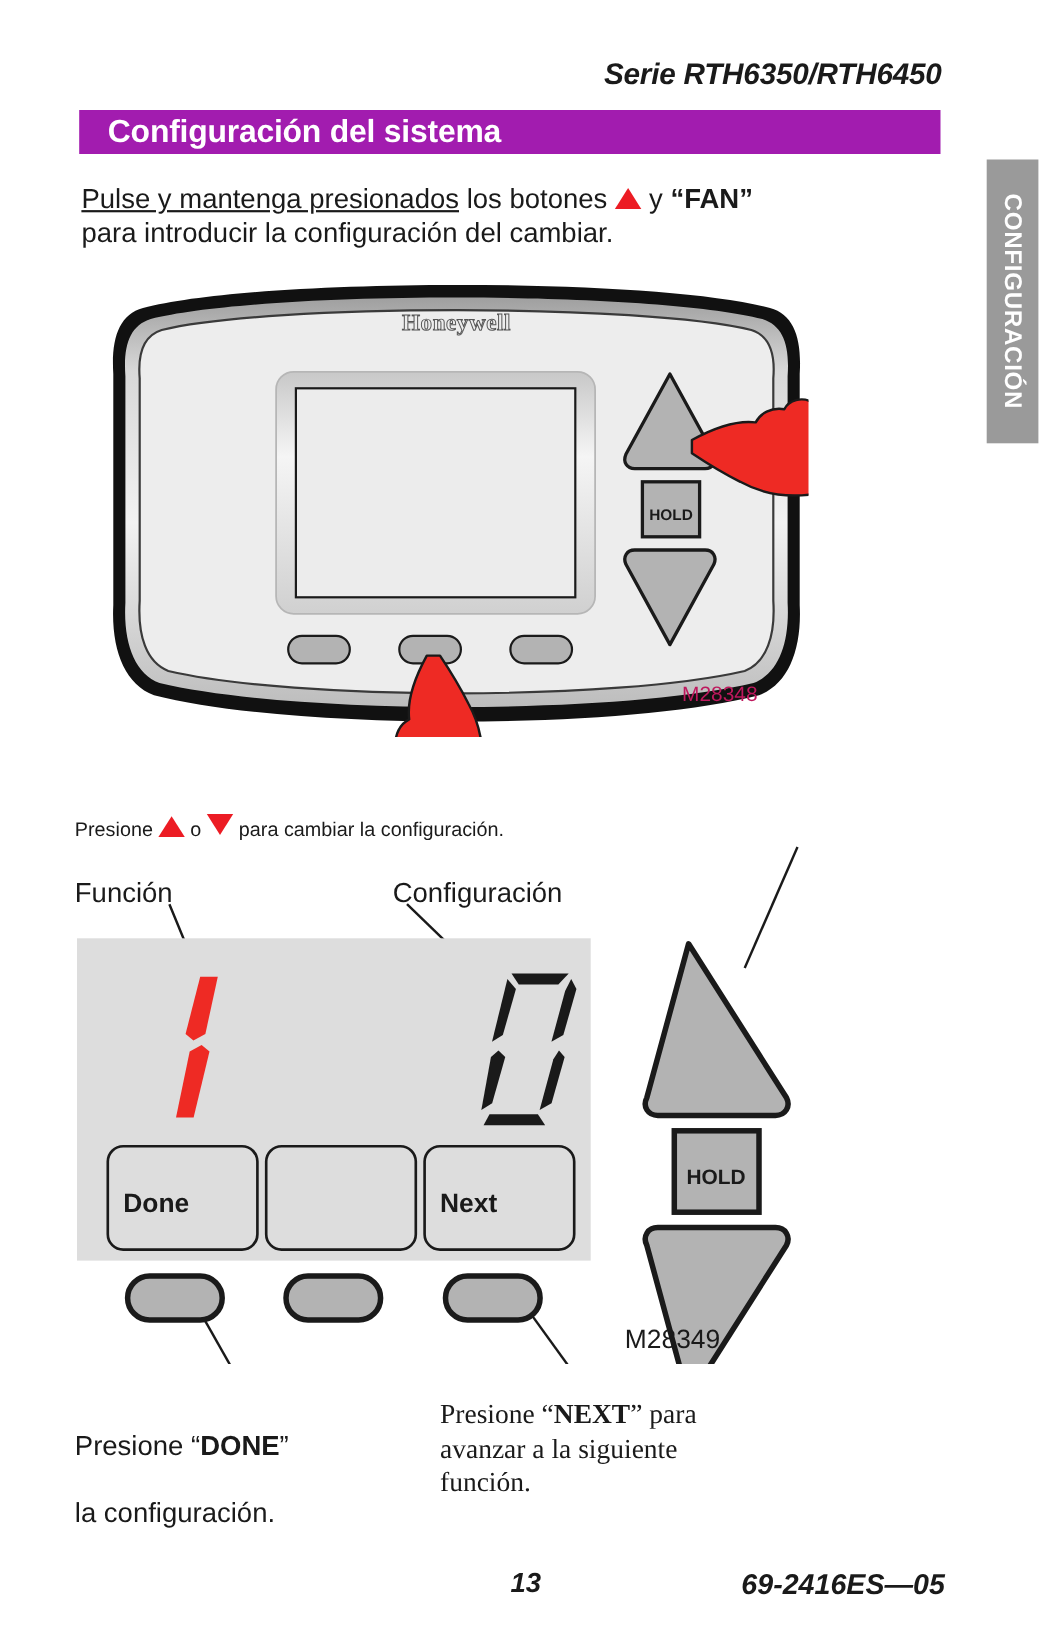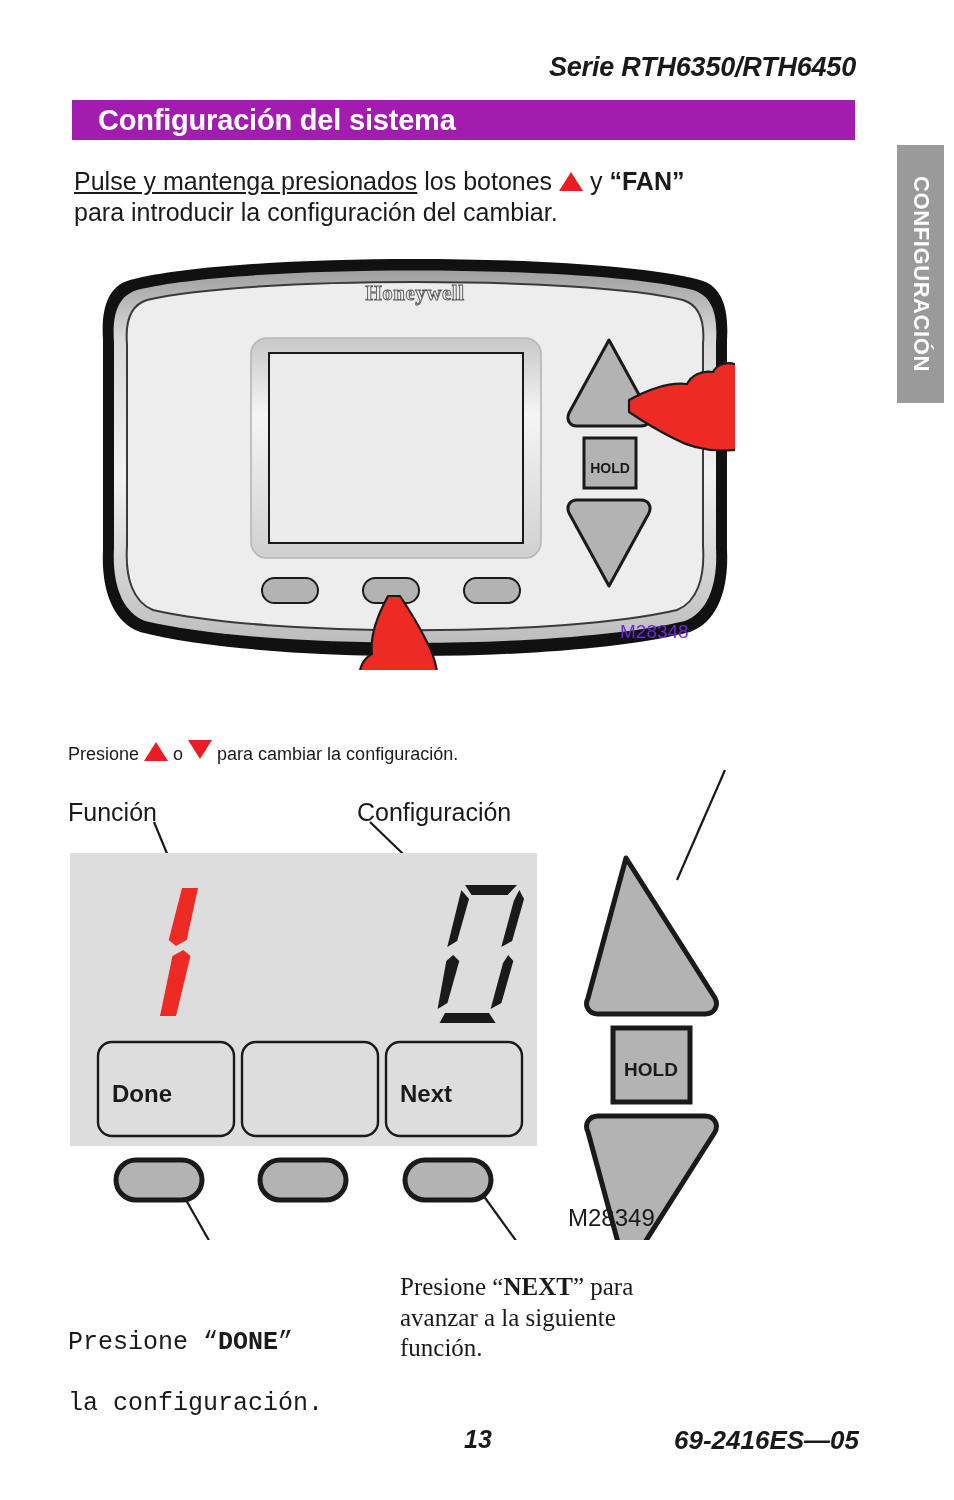--- a/index.html
+++ b/index.html
@@ -107,21 +107,21 @@
     top: 250px;
     width: 640px;
     height: 420px;
   }
   .fig1 svg { display: block; }
   .fig1-code {
     position: absolute;
     left: 525px;
     top: 371px;
     font-size: 19px;
-    color: #6d28d9;
+    color: #be185d;
   }
 
   
   .mid-line {
     position: absolute;
     left: 68px;
     top: 740px;
     font-size: 18px;
     font-weight: 400;
     white-space: nowrap;
@@ -159,21 +159,21 @@
   }
 
   
   .callout {
     position: absolute;
     font-size: 25px;
     line-height: 1.22;
     font-weight: 500;
   }
   .callout .b { font-weight: bold; }
-  .callout-done { left: 68px; top: 1328px; width: 300px; font-family: Liberation Mono, monospace; }
+  .callout-done { left: 68px; top: 1300px; width: 300px; }
   .callout-next { left: 400px; top: 1272px; width: 310px; font-family: Liberation Serif, serif; }
 
   
   .footer-page {
     position: absolute;
     left: 464px;
     top: 1425px;
     font-size: 25px;
     font-style: italic;
     font-weight: bold;

